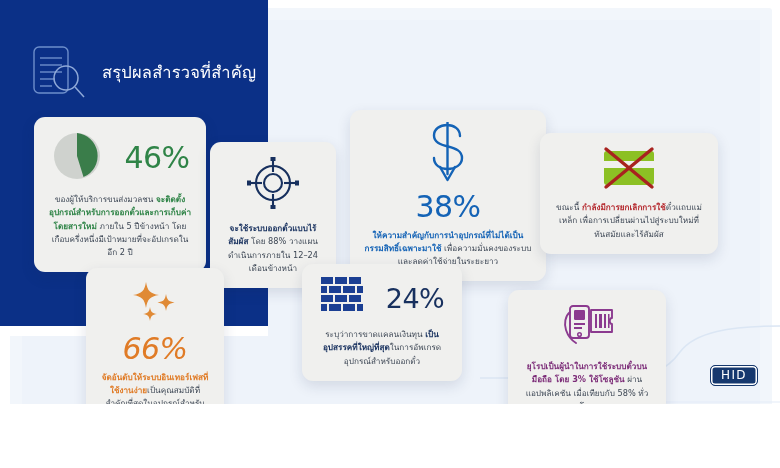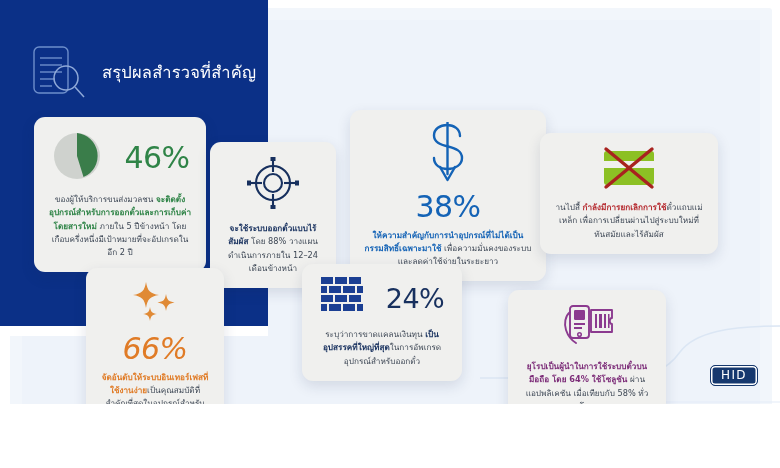--- a/index.html
+++ b/index.html
@@ -284,21 +284,21 @@
         <svg width="62" height="46" viewBox="0 0 62 46">
           <rect x="6" y="6" width="50" height="34" rx="3" fill="#8cc024"></rect>
           <rect x="6" y="16" width="50" height="7" fill="#f0f0ee"></rect>
           <g stroke="#a8231f" stroke-width="3.4" stroke-linecap="round">
             <line x1="8" y1="4" x2="54" y2="42"></line>
             <line x1="54" y1="4" x2="8" y2="42"></line>
           </g>
         </svg>
       </span>
     </div>
-    <div class="card-body"><span>านไปสี้ </span><span class="hl-red">กำลังมีการยกเลิกการใช้</span><span>ตั๋วแถบแม่เหล็ก เพื่อการเปลี่ยนผ่านไปสู่ระบบใหม่ที่ทันสมัยและไร้สัมผัส</span></div>
+    <div class="card-body"><span>ขณะนี้ </span><span class="hl-red">กำลังมีการยกเลิกการใช้</span><span>ตั๋วแถบแม่เหล็ก เพื่อการเปลี่ยนผ่านไปสู่ระบบใหม่ที่ทันสมัยและไร้สัมผัส</span></div>
   </div>
 
   <div class="card" id="card-mob">
     <div class="card-icon-row">
       <span>
         <svg width="60" height="48" viewBox="0 0 60 48">
           <g fill="none" stroke="#8b3a8f" stroke-width="1.9" stroke-linejoin="round" stroke-linecap="round">
             <rect x="13" y="4" width="19" height="32" rx="3"></rect>
             <path d="M 13 10 C 8 14 7 22 9 28 C 11 34 14 38 19 41"></path>
             <path d="M 34 8 L 55 8 L 55 16 C 52 16 52 22 55 22 L 55 30 L 34 30 Z"></path>
@@ -309,18 +309,18 @@
             <rect x="17" y="25" width="8" height="2"></rect>
             <rect x="38" y="12" width="2" height="14"></rect>
             <rect x="42" y="12" width="3" height="14"></rect>
             <rect x="47" y="12" width="2" height="14"></rect>
             <rect x="51" y="12" width="1.5" height="14"></rect>
           </g>
           <circle cx="22.5" cy="32.5" r="1.8" fill="none" stroke="#8b3a8f" stroke-width="1.5"></circle>
         </svg>
       </span>
     </div>
-    <div class="card-body"><span class="hl-purple">ยุโรปเป็นผู้นำในการใช้ระบบตั๋วบนมือถือ โดย 64% ใช้โซลูชัน</span><span> ผ่านแอปพลิเคชัน เมื่อเทียบกับ 58% ทั่วโลก</span></div>
+    <div class="card-body"><span class="hl-purple">ยุโรปเป็นผู้นำในการใช้ระบบตั๋วบนมือถือ โดย 3% ใช้โซลูชัน</span><span> ผ่านแอปพลิเคชัน เมื่อเทียบกับ 58% ทั่วโลก</span></div>
   </div>
 
   <div class="logo">HID</div>
 
 </div>
 
 </body></html>

